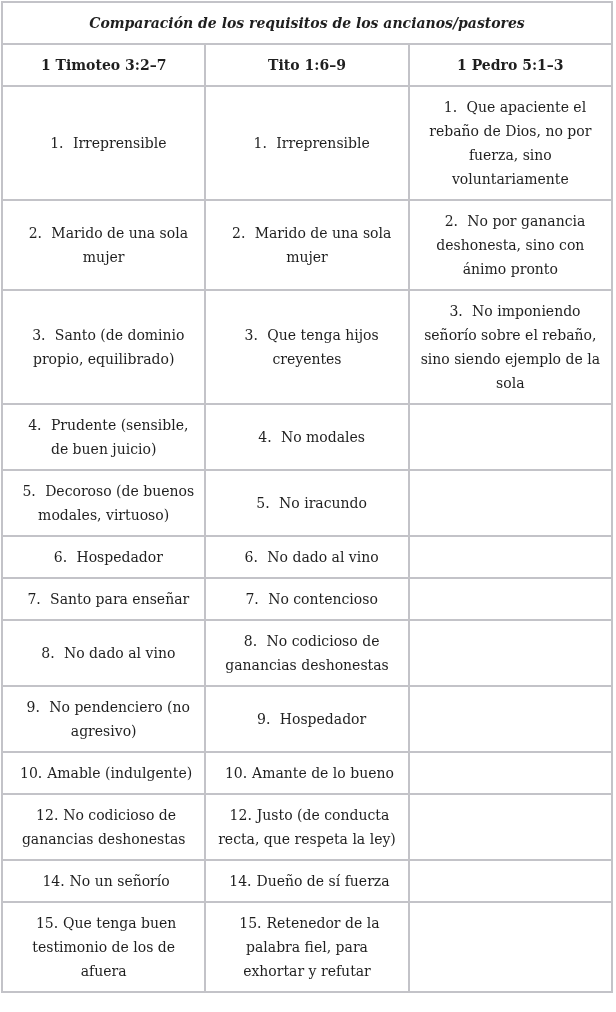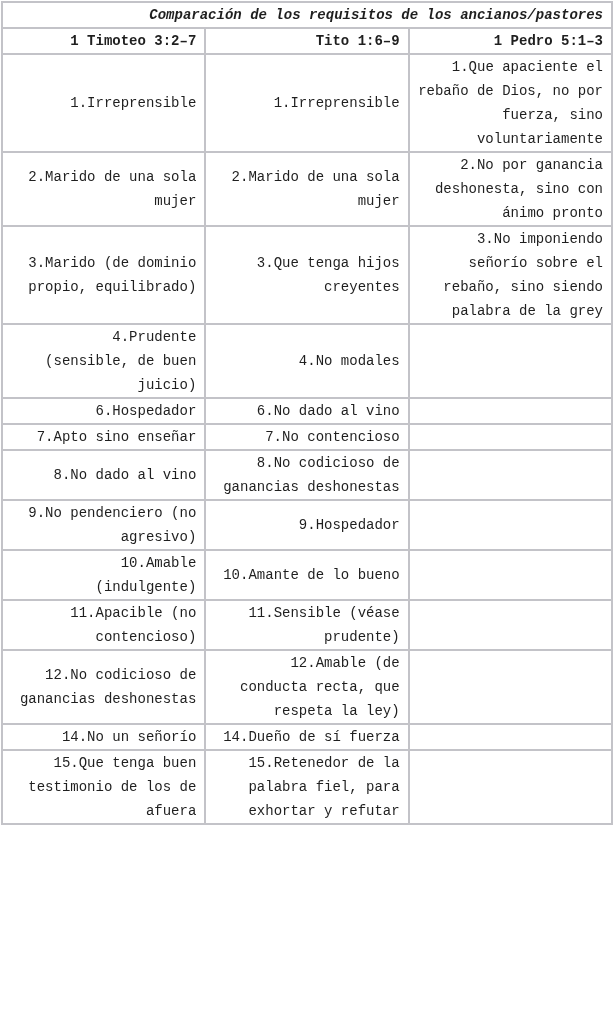--- a/index.html
+++ b/index.html
@@ -22,26 +22,25 @@
     border-collapse: collapse;
     table-layout: fixed;
     width: 612px;
     font-family: "DejaVu Serif", serif;
     color: var(--text-color);
   }
   table.comparison td,
   table.comparison th {
     border: 2px solid var(--border-color);
     vertical-align: middle;
-    text-align: right;
-    padding: 0 8px;
+    text-align: center;
+    padding: 8px 8px;
     font-size: 14px;
     line-height: 24px;
     word-wrap: break-word;
-    font-family: Liberation Mono, monospace;
   }
   td.title-cell {
     font-weight: bold;
     font-style: italic;
     font-size: 15.5px;
     line-height: 25px;
     padding: 2px 8px;
   }
   th.col-header {
     font-weight: bold;
@@ -73,62 +72,62 @@
           <td><span class="num">1.</span><span class="txt">Irreprensible</span></td>
           <td><span class="num">1.</span><span class="txt">Irreprensible</span></td>
           <td><span class="num">1.</span><span class="txt">Que apaciente el rebaño de Dios, no por fuerza, sino voluntariamente</span></td>
         </tr>
         <tr>
           <td><span class="num">2.</span><span class="txt">Marido de una sola mujer</span></td>
           <td><span class="num">2.</span><span class="txt">Marido de una sola mujer</span></td>
           <td><span class="num">2.</span><span class="txt">No por ganancia deshonesta, sino con ánimo pronto</span></td>
         </tr>
         <tr>
-          <td><span class="num">3.</span><span class="txt">Marido (de dominio propio, equilibrado)</span></td>
+          <td><span class="num">3.</span><span class="txt">Santo (de dominio propio, equilibrado)</span></td>
           <td><span class="num">3.</span><span class="txt">Que tenga hijos creyentes</span></td>
-          <td><span class="num">3.</span><span class="txt">No imponiendo señorío sobre el rebaño, sino siendo palabra de la grey</span></td>
+          <td><span class="num">3.</span><span class="txt">No imponiendo señorío sobre el rebaño, sino siendo ejemplo de la sola</span></td>
         </tr>
         <tr>
           <td><span class="num">4.</span><span class="txt">Prudente (sensible, de buen juicio)</span></td>
           <td><span class="num">4.</span><span class="txt">No modales</span></td>
+          <td><span class="num"></span><span class="txt"></span></td>
+        </tr>
+        <tr>
+          <td><span class="num">5.</span><span class="txt">Decoroso (de buenos modales, virtuoso)</span></td>
+          <td><span class="num">5.</span><span class="txt">No iracundo</span></td>
           <td><span class="num"></span><span class="txt"></span></td>
         </tr>
         <tr>
           <td><span class="num">6.</span><span class="txt">Hospedador</span></td>
           <td><span class="num">6.</span><span class="txt">No dado al vino</span></td>
           <td><span class="num"></span><span class="txt"></span></td>
         </tr>
         <tr>
-          <td><span class="num">7.</span><span class="txt">Apto sino enseñar</span></td>
+          <td><span class="num">7.</span><span class="txt">Santo para enseñar</span></td>
           <td><span class="num">7.</span><span class="txt">No contencioso</span></td>
           <td><span class="num"></span><span class="txt"></span></td>
         </tr>
         <tr>
           <td><span class="num">8.</span><span class="txt">No dado al vino</span></td>
           <td><span class="num">8.</span><span class="txt">No codicioso de ganancias deshonestas</span></td>
           <td><span class="num"></span><span class="txt"></span></td>
         </tr>
         <tr>
           <td><span class="num">9.</span><span class="txt">No pendenciero (no agresivo)</span></td>
           <td><span class="num">9.</span><span class="txt">Hospedador</span></td>
           <td><span class="num"></span><span class="txt"></span></td>
         </tr>
         <tr>
           <td><span class="num">10.</span><span class="txt">Amable (indulgente)</span></td>
           <td><span class="num">10.</span><span class="txt">Amante de lo bueno</span></td>
           <td><span class="num"></span><span class="txt"></span></td>
         </tr>
         <tr>
-          <td><span class="num">11.</span><span class="txt">Apacible (no contencioso)</span></td>
-          <td><span class="num">11.</span><span class="txt">Sensible (véase prudente)</span></td>
-          <td><span class="num"></span><span class="txt"></span></td>
-        </tr>
-        <tr>
           <td><span class="num">12.</span><span class="txt">No codicioso de ganancias deshonestas</span></td>
-          <td><span class="num">12.</span><span class="txt">Amable (de conducta recta, que respeta la ley)</span></td>
+          <td><span class="num">12.</span><span class="txt">Justo (de conducta recta, que respeta la ley)</span></td>
           <td><span class="num"></span><span class="txt"></span></td>
         </tr>
         <tr>
           <td><span class="num">14.</span><span class="txt">No un señorío</span></td>
           <td><span class="num">14.</span><span class="txt">Dueño de sí fuerza</span></td>
           <td><span class="num"></span><span class="txt"></span></td>
         </tr>
         <tr>
           <td><span class="num">15.</span><span class="txt">Que tenga buen testimonio de los de afuera</span></td>
           <td><span class="num">15.</span><span class="txt">Retenedor de la palabra fiel, para exhortar y refutar</span></td>

